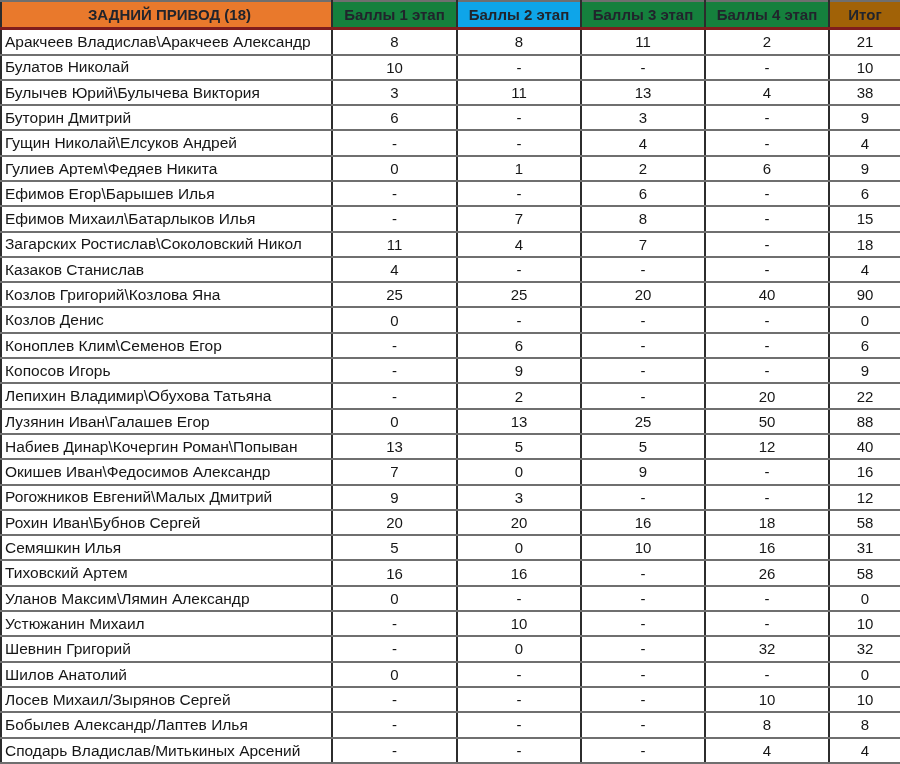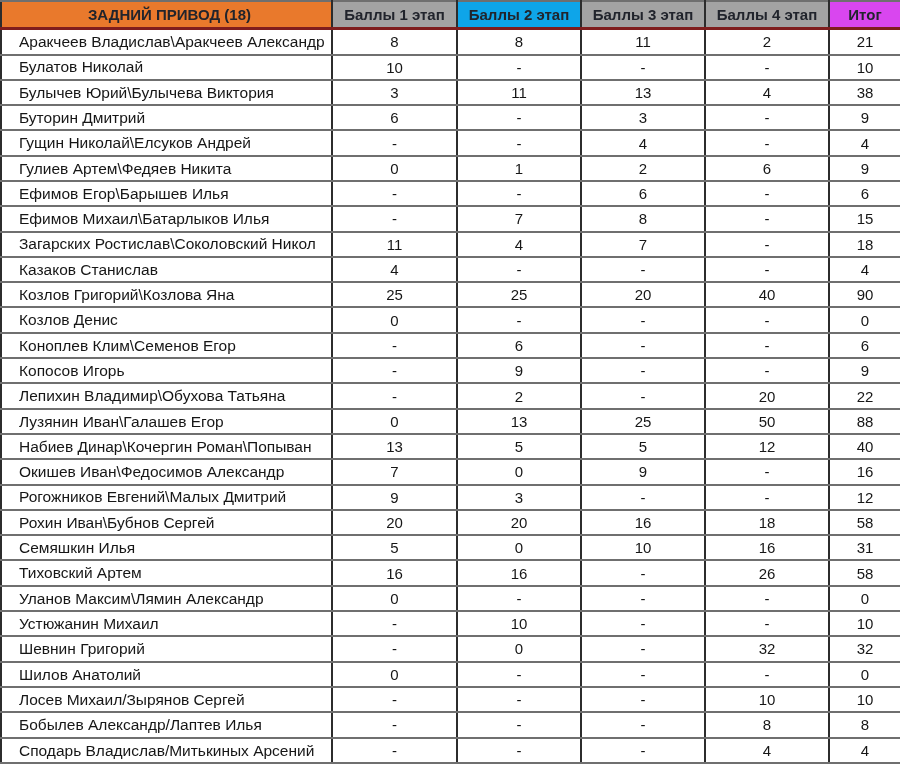--- a/index.html
+++ b/index.html
@@ -37,26 +37,26 @@
     color: #21242c;
     border-bottom: 3px solid #7f1d1d;
   }
   th.title-cell {
     background: #e9792c;
     color: #401e04;
     text-align: left;
     padding-left: 6px;
     font-size: 15.5px;
   }
-  th.stage-cell { background: #a3a3a3; }
+  th.stage-cell { background: #15803d; }
   th.stage-cell.alt { background: #0ea5e9; }
-  th.total-head { background: #d946ef; color: #5c2408; }
+  th.total-head { background: #a16207; color: #5c2408; }
   td.name-cell {
     text-align: left;
-    padding-left: 17px;
+    padding-left: 3px;
     font-size: 15.5px;
     color: #161616;
     margin-left: 20px;
   }
   td.val-cell {
     text-align: center;
     font-size: 15px;
     color: #161616;
   }
 </style>

